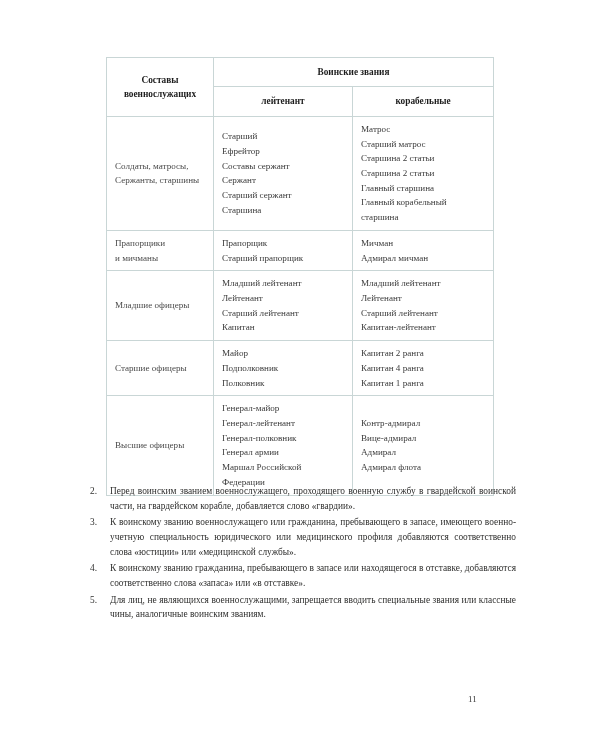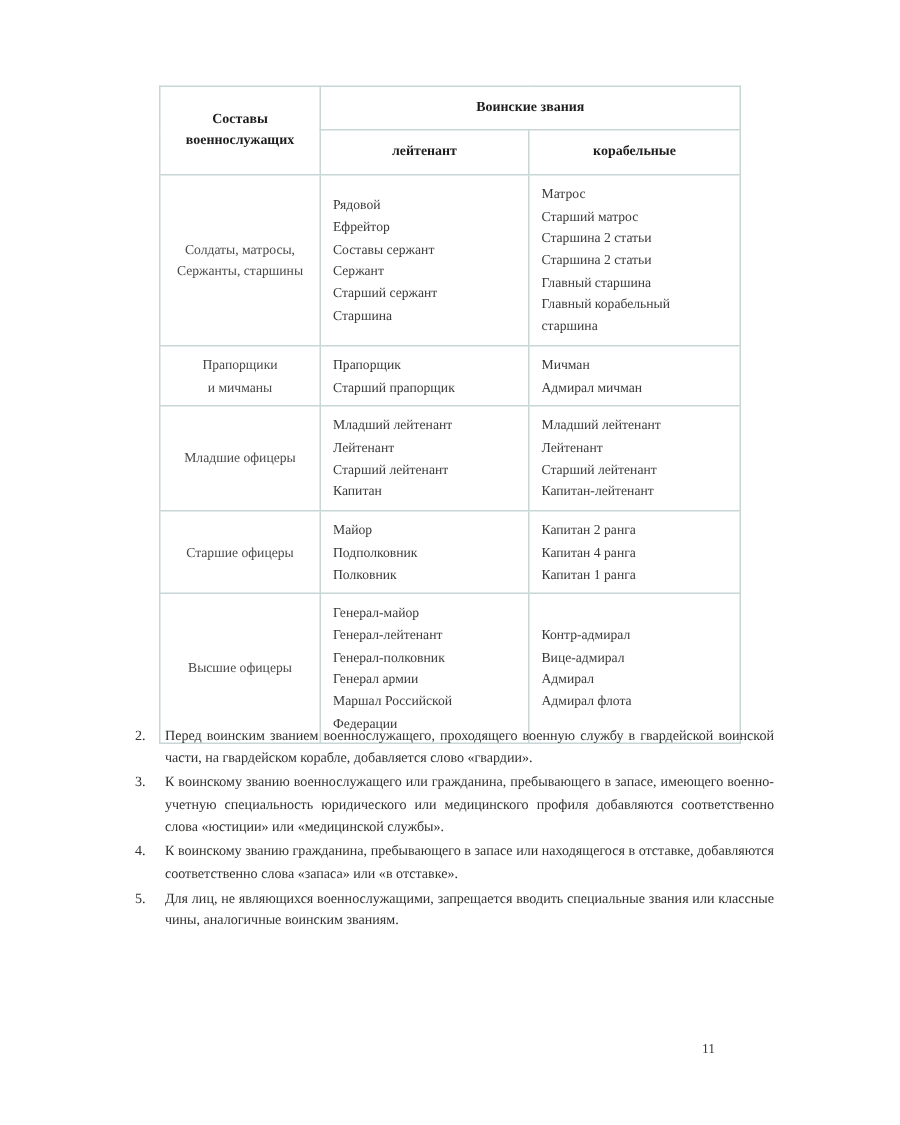--- a/index.html
+++ b/index.html
@@ -52,21 +52,21 @@
     font-size: 9.3px;
     line-height: 1.55;
     padding: 7px 6px;
   }
   col.c1 { width: 107px; }
   col.c2 { width: 139px; }
   col.c3 { width: 141px; }
 
   .cell-cat {
     color: #4a4a4a;
-    text-align: center;
+    text-align: left;
     line-height: 1.6;
   }
   .cell-list {
     text-align: left;
   }
   .cell-list .ln {
     display: block;
     white-space: nowrap;
   }
   .cell-cat .ln {
@@ -137,21 +137,21 @@
           <th>корабельные</th>
         </tr>
       </thead>
       <tbody id="ranks-body">
           <tr>
             <td class="cell-cat mid">
               <span class="ln">Солдаты, матросы,</span>
               <span class="ln">Сержанты, старшины</span>
             </td>
             <td class="cell-list top">
-              <span class="ln">Рядовой</span>
+              <span class="ln">Старший</span>
               <span class="ln">Ефрейтор</span>
               <span class="ln">Составы сержант</span>
               <span class="ln">Сержант</span>
               <span class="ln">Старший сержант</span>
               <span class="ln">Старшина</span>
             </td>
             <td class="cell-list top">
               <span class="ln">Матрос</span>
               <span class="ln">Старший матрос</span>
               <span class="ln">Старшина 2 статьи</span>

